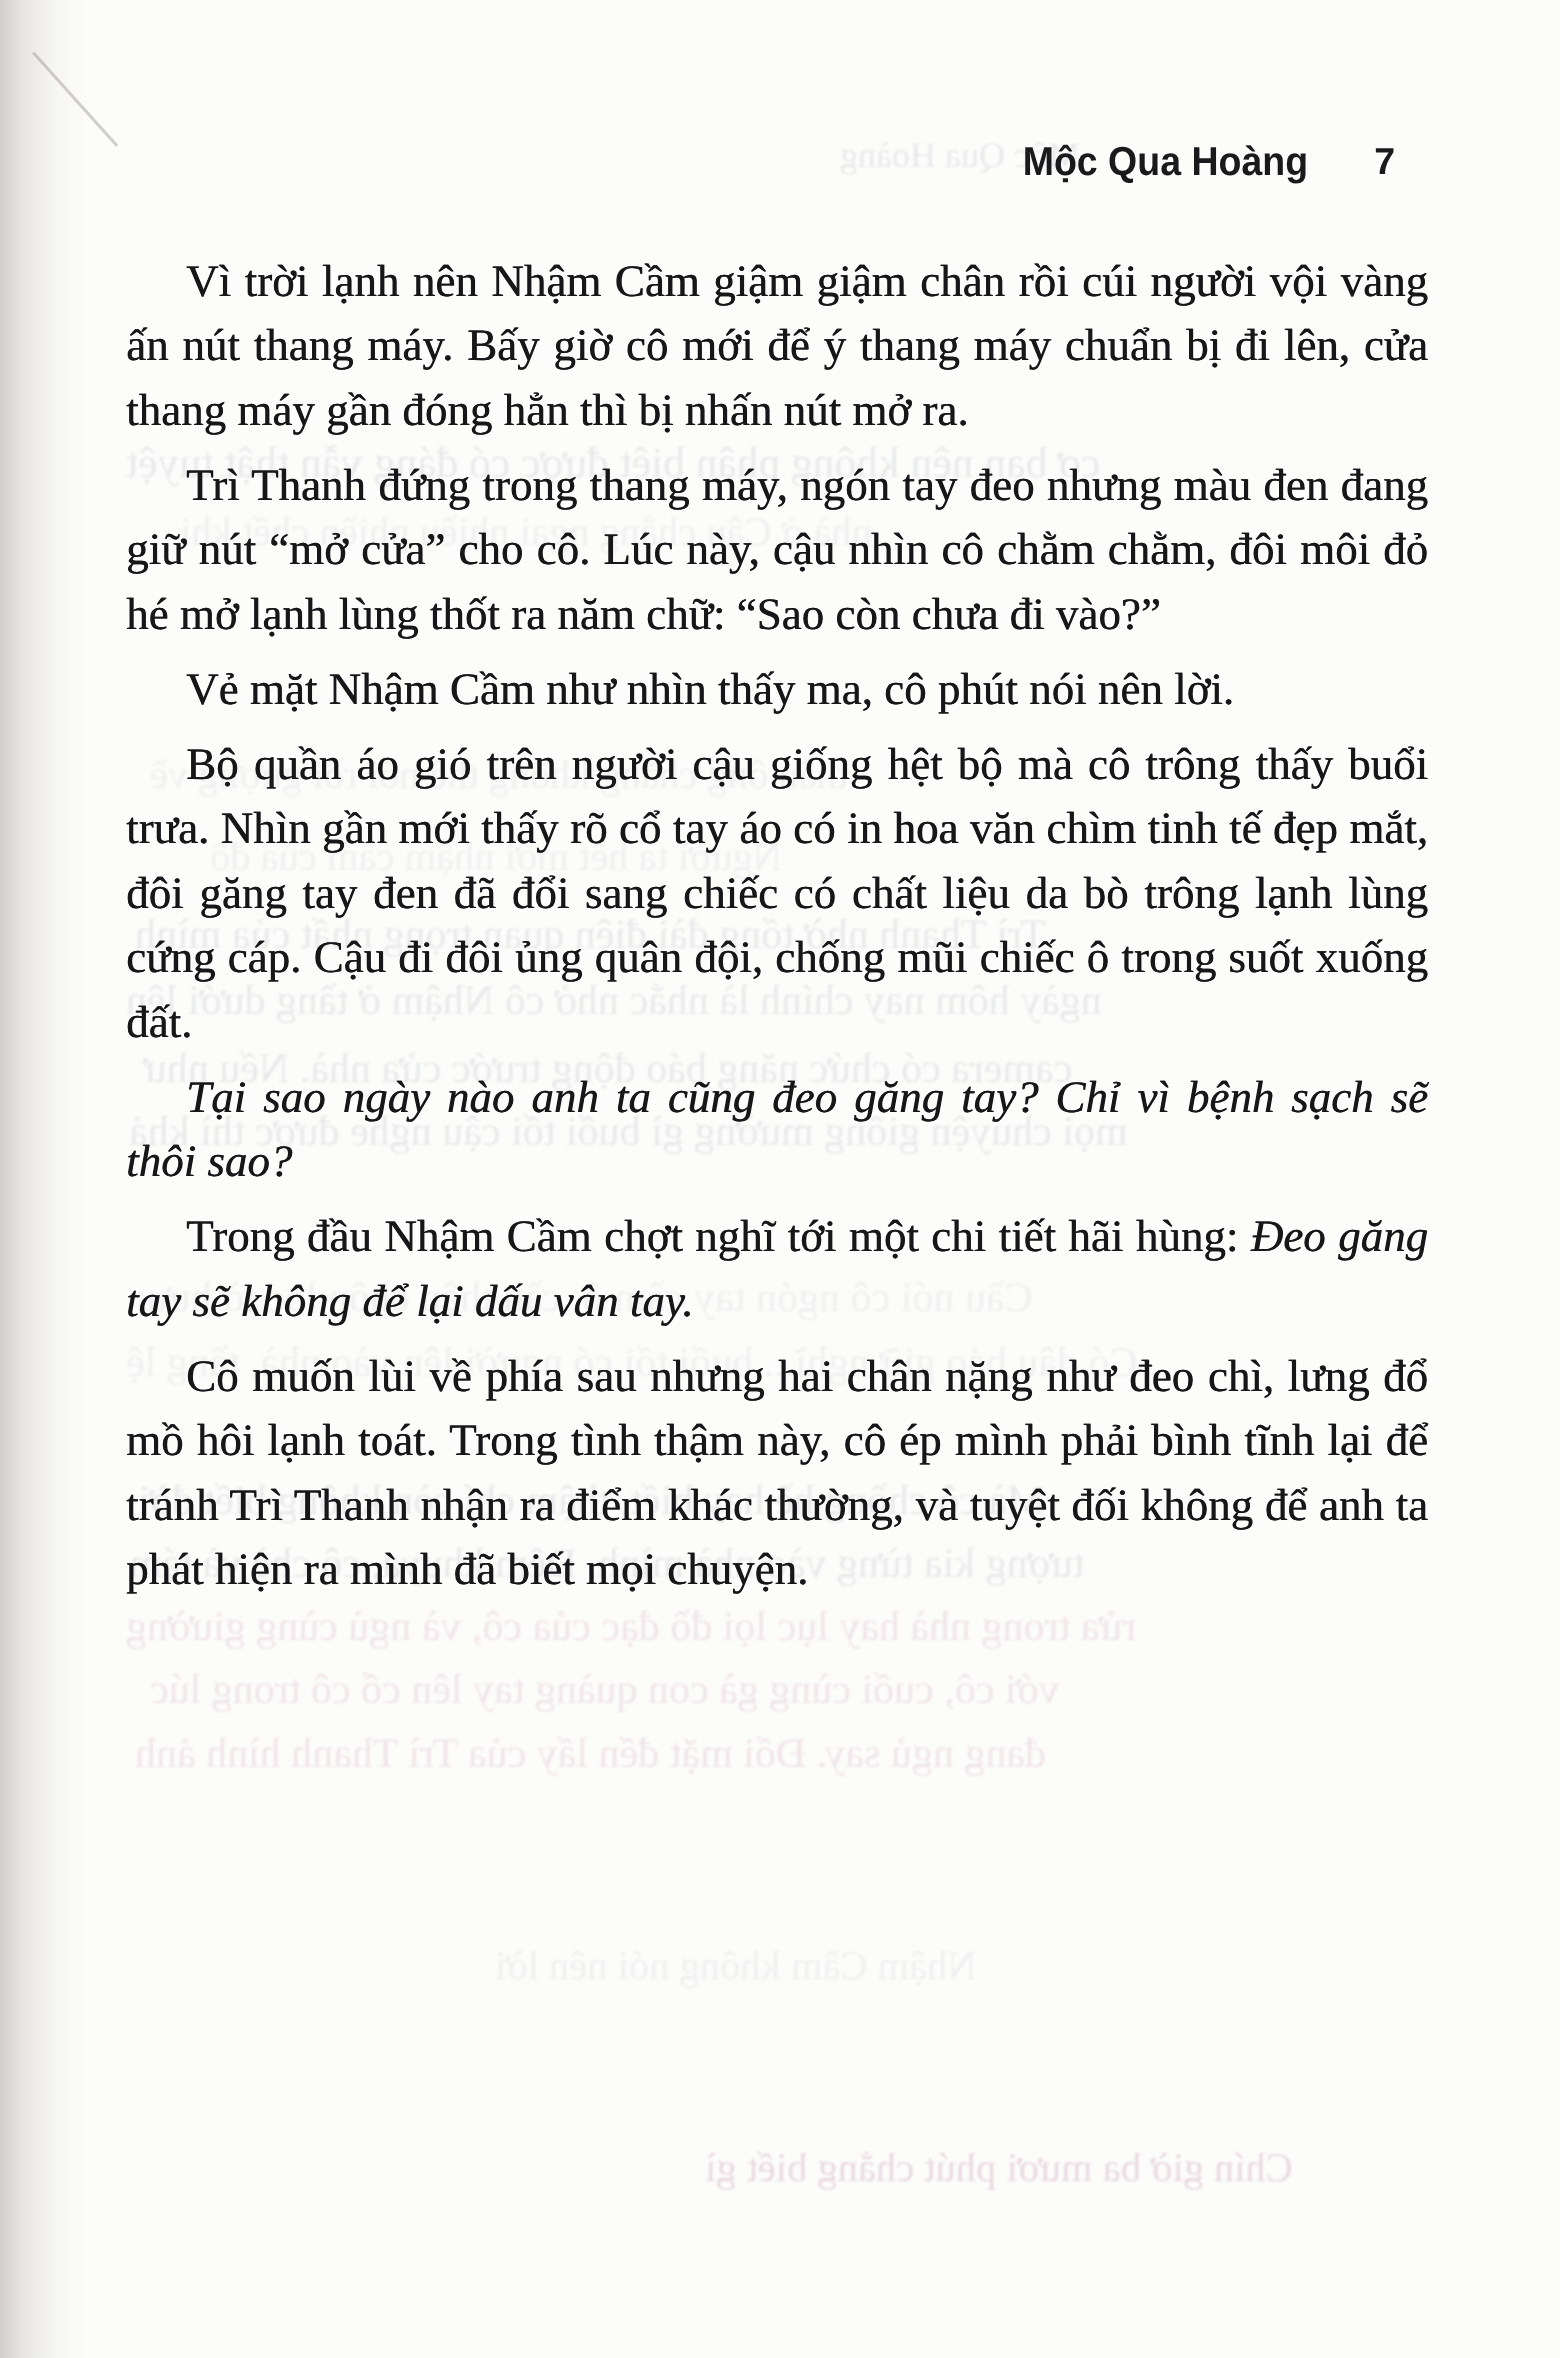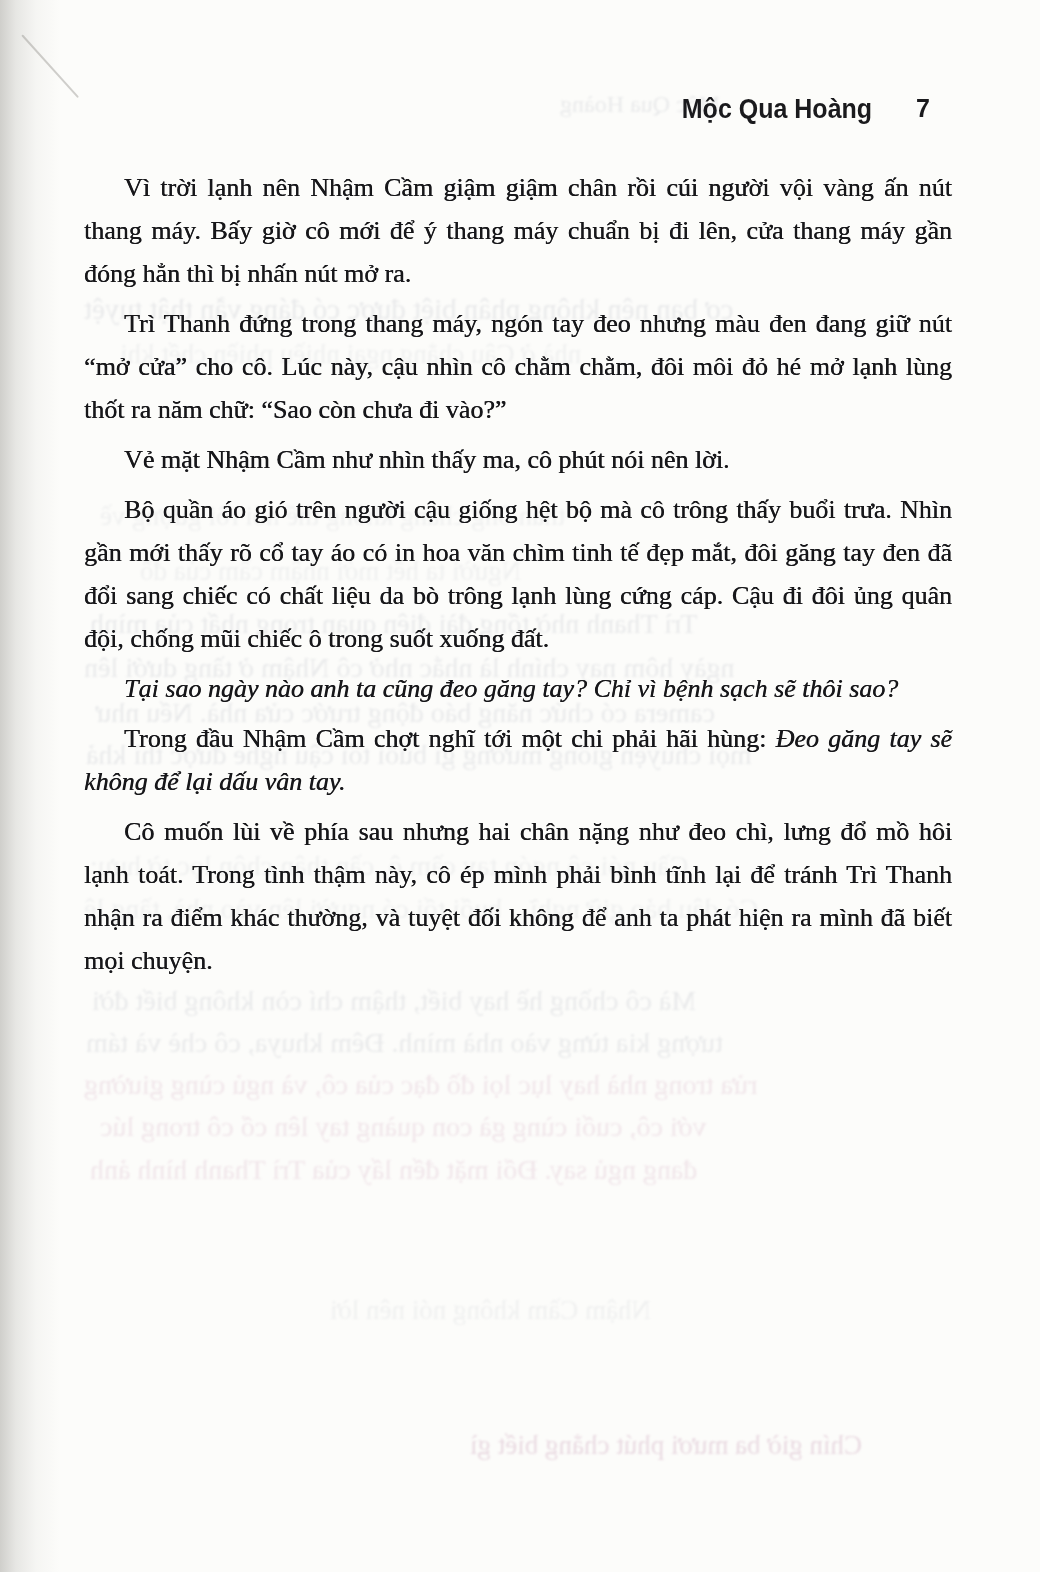--- a/index.html
+++ b/index.html
@@ -41,21 +41,21 @@
     font-size:25px;
     letter-spacing:0px;
     color:#1a1a1d;
     z-index:3;
   }
   .running-header .rh-title{transform:scaleY(1.08);}
   
   .text-col{
     position:absolute;top:166px;left:84px;right:88px;
     z-index:2;
-    font-size:26px;
+    font-size:30px;
     line-height:43px;
     text-align:justify;
   }
   .text-col p{
     margin:0 0 7px 0;
     text-indent:40px;
     text-shadow:0.35px 0 0 currentColor; 
   }
   .p-italic{font-style:italic;}
   
@@ -106,17 +106,17 @@
     <span class="rh-title">Mộc Qua Hoàng</span>
     <span class="rh-num">7</span>
   </div>
 
   <div class="text-col">
       <p>Vì trời lạnh nên Nhậm Cầm giậm giậm chân rồi cúi người vội vàng ấn nút thang máy. Bấy giờ cô mới để ý thang máy chuẩn bị đi lên, cửa thang máy gần đóng hẳn thì bị nhấn nút mở ra.</p>
       <p>Trì Thanh đứng trong thang máy, ngón tay đeo nhưng màu đen đang giữ nút “mở cửa” cho cô. Lúc này, cậu nhìn cô chằm chằm, đôi môi đỏ hé mở lạnh lùng thốt ra năm chữ: “Sao còn chưa đi vào?”</p>
       <p>Vẻ mặt Nhậm Cầm như nhìn thấy ma, cô phút nói nên lời.</p>
       <p>Bộ quần áo gió trên người cậu giống hệt bộ mà cô trông thấy buổi trưa. Nhìn gần mới thấy rõ cổ tay áo có in hoa văn chìm tinh tế đẹp mắt, đôi găng tay đen đã đổi sang chiếc có chất liệu da bò trông lạnh lùng cứng cáp. Cậu đi đôi ủng quân đội, chống mũi chiếc ô trong suốt xuống đất.</p>
       <p class="p-italic">Tại sao ngày nào anh ta cũng đeo găng tay? Chỉ vì bệnh sạch sẽ thôi sao?</p>
-      <p><span>Trong đầu Nhậm Cầm chợt nghĩ tới một chi phải hãi hùng: </span><span class="p-italic">Đeo găng tay sẽ không để lại dấu vân tay.</span></p>
+      <p><span>Trong đầu Nhậm Cầm chợt nghĩ tới một chi tiết hãi hùng: </span><span class="p-italic">Đeo găng tay sẽ không để lại dấu vân tay.</span></p>
       <p>Cô muốn lùi về phía sau nhưng hai chân nặng như đeo chì, lưng đổ mồ hôi lạnh toát. Trong tình thậm này, cô ép mình phải bình tĩnh lại để tránh Trì Thanh nhận ra điểm khác thường, và tuyệt đối không để anh ta phát hiện ra mình đã biết mọi chuyện.</p>
     </div>
 
 </div>
 
 </body></html>

